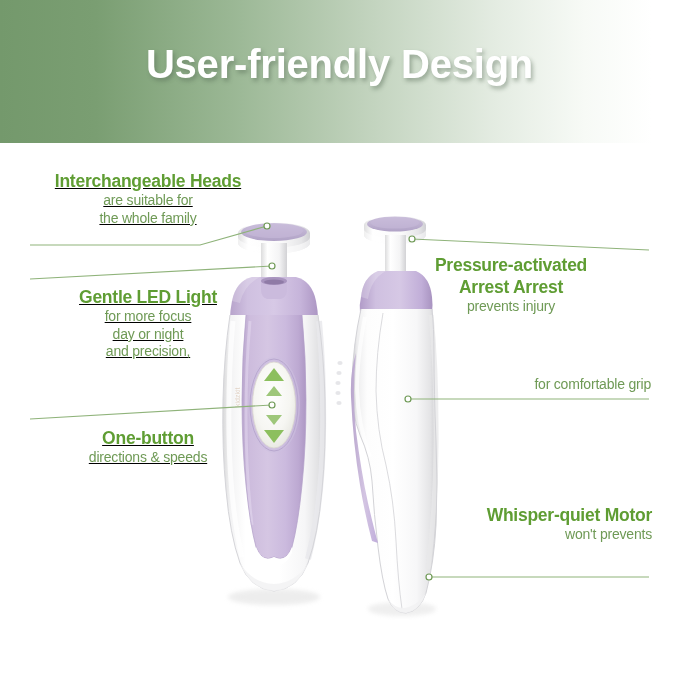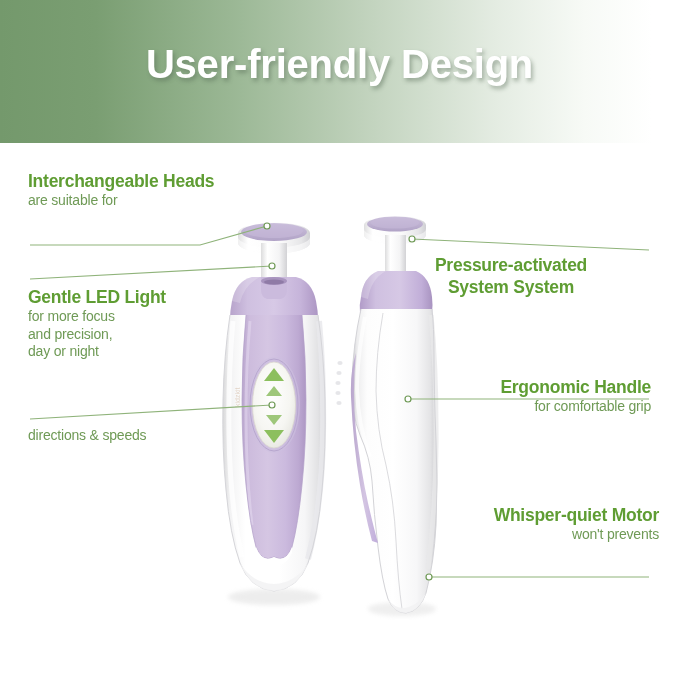--- a/index.html
+++ b/index.html
@@ -21,21 +21,21 @@
     position:absolute;left:0;top:42px;width:679px;
     text-align:center;
     font-size:40px;font-weight:bold;color:#ffffff;
     letter-spacing:-0.2px;
     text-shadow:2px 3px 4px rgba(80,100,80,.45);
     font-family:"Liberation Sans","DejaVu Sans",sans-serif;
   }
 
   
   .callout{position:absolute;line-height:1.26;}
-  .callout.left{text-align:left;}
+  .callout.left{text-align:center;text-decoration:underline;}
   .callout.right{text-align:right;}
   .callout .hd{
     font-size:17.5px;font-weight:bold;color:#5f9d33;
     letter-spacing:-0.25px;display:block;
   }
   .callout .bd{
     font-size:14px;font-weight:normal;color:#6f9a56;
     letter-spacing:-0.2px;display:block;
   }
 
@@ -341,41 +341,43 @@
       <circle cx="272" cy="405" r="3"></circle>
       <circle cx="412" cy="239" r="3"></circle>
       <circle cx="408" cy="399" r="3"></circle>
       <circle cx="429" cy="577" r="3"></circle>
     </g>
   </svg>
 
   <div class="callout left" style="left:28px;top:170px;width:240px;">
     <span class="hd">Interchangeable Heads</span>
     <span class="bd">are suitable for</span>
+    <span class="bd">the whole family</span>
   </div>
 
   <div class="callout left" style="left:28px;top:286px;width:240px;">
     <span class="hd">Gentle LED Light</span>
     <span class="bd">for more focus</span>
+    <span class="bd">day or night</span>
     <span class="bd">and precision,</span>
-    <span class="bd">day or night</span>
   </div>
 
   <div class="callout left" style="left:28px;top:427px;width:240px;">
+    <span class="hd">One-button</span>
     <span class="bd">directions &amp; speeds</span>
   </div>
 
   <div class="callout right" style="right:28px;top:254px;width:280px;text-align:center;">
     <span class="hd">Pressure-activated</span>
-    <span class="hd">System System</span>
+    <span class="hd">Arrest Arrest</span>
+    <span class="bd">prevents injury</span>
   </div>
 
   <div class="callout right" style="right:28px;top:376px;width:280px;">
-    <span class="hd">Ergonomic Handle</span>
     <span class="bd">for comfortable grip</span>
   </div>
 
-  <div class="callout right" style="right:20px;top:504px;width:280px;">
+  <div class="callout right" style="right:27px;top:504px;width:280px;">
     <span class="hd">Whisper-quiet Motor</span>
     <span class="bd">won't prevents</span>
   </div>
 
 </div>
 
 </body></html>

